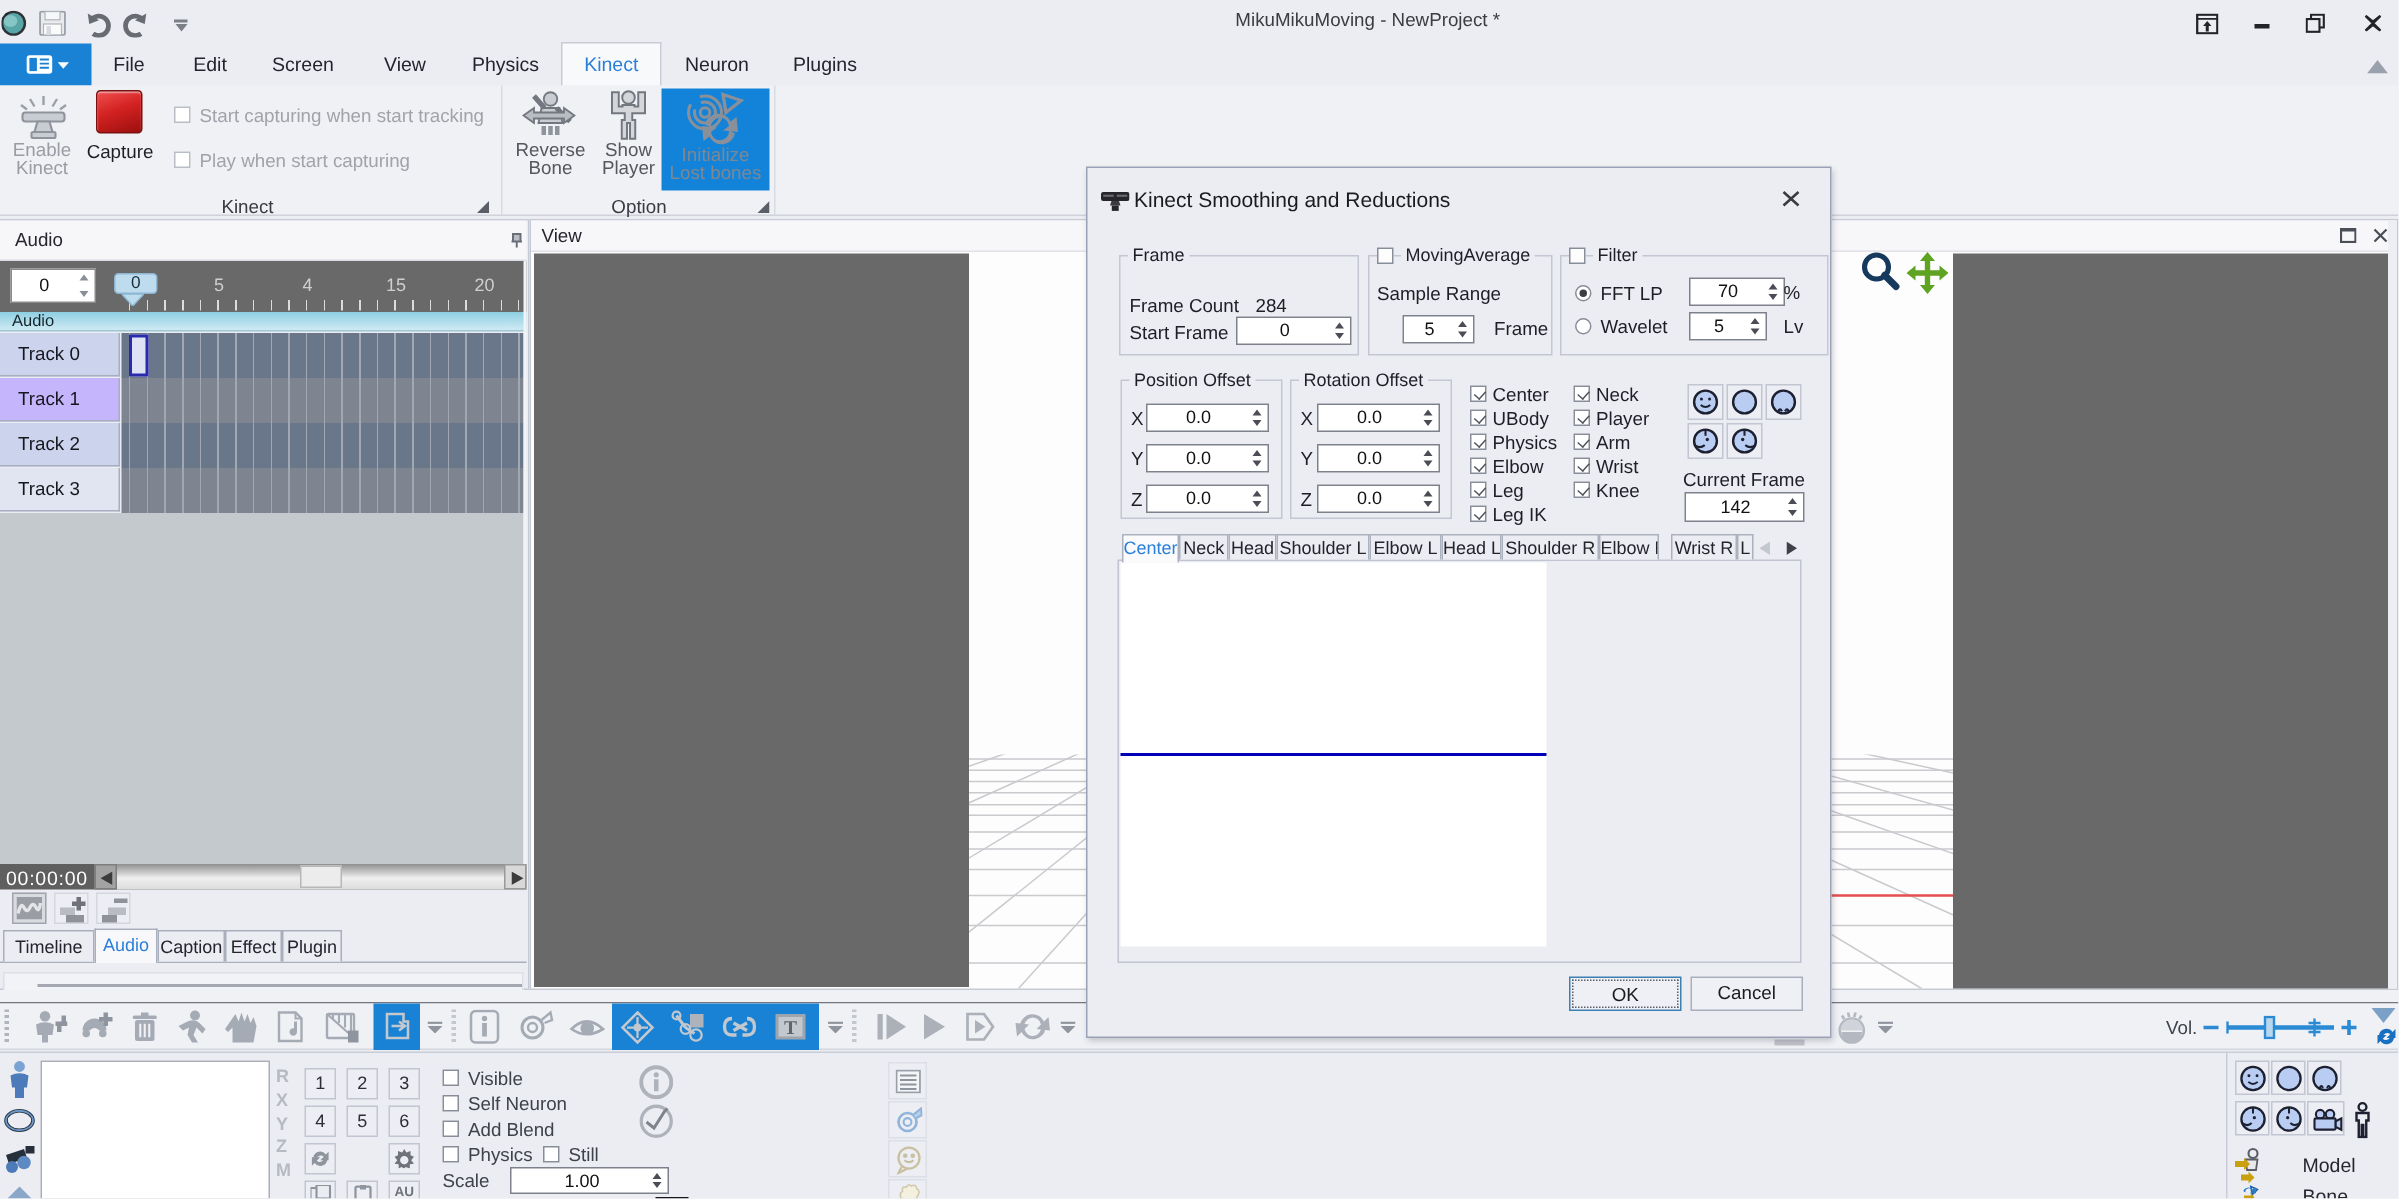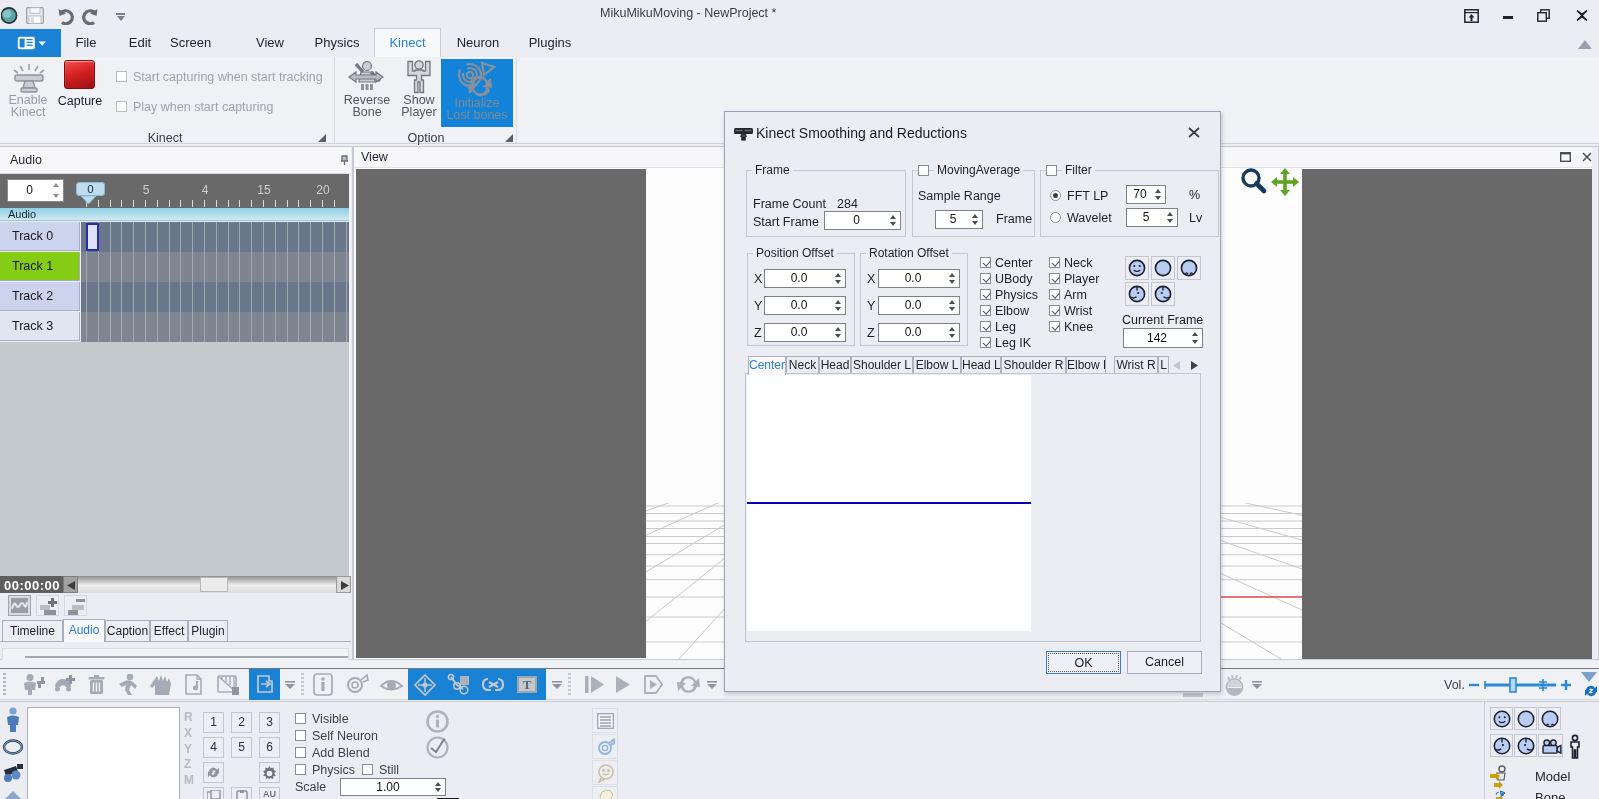--- a/index.html
+++ b/index.html
@@ -50,21 +50,21 @@
   </svg>
 
   <svg class="a" style="left:82px;top:7px" width="20" height="18" viewBox="0 0 20 18">
     <path d="M15.5 2 L14.5 9 L8 6.5 Z" fill="#686c72"></path>
     <path d="M13.5 6.5 A6.5 6.5 0 1 0 12 15.5" fill="none" stroke="#686c72" stroke-width="3.2"></path>
   </svg>
 
   <div class="a" style="left:116px;top:13px;width:9px;height:1.5px;background:#7b7f86"></div>
   <div class="a" style="left:117px;top:16px;width:0;height:0;border-left:4px solid transparent;border-right:4px solid transparent;border-top:5px solid #7b7f86"></div>
 
-  <div class="a" style="left:600px;top:6px;width:400px;text-align:left;font-size:12.5px;color:#3c3c42">MikuMikuMoving - NewProject *</div>
+  <div class="a" style="left:600px;top:6px;width:400px;text-align:right;font-size:12.5px;color:#3c3c42">MikuMikuMoving - NewProject *</div>
 
   <svg class="a" style="left:1464px;top:9px" width="15" height="14" viewBox="0 0 15 14">
     <rect x="0.8" y="0.8" width="13.4" height="12.4" fill="none" stroke="#212329" stroke-width="1.5"></rect>
     <line x1="0.8" y1="3.6" x2="14.2" y2="3.6" stroke="#212329" stroke-width="1.2"></line>
     <path d="M7.5 5 L10.3 8.4 L8.5 8.4 L8.5 12 L6.5 12 L6.5 8.4 L4.7 8.4 Z" fill="#212329"></path>
   </svg>
   <div class="a" style="left:1503px;top:16px;width:10px;height:2.6px;background:#212329"></div>
   <svg class="a" style="left:1537px;top:9px" width="13" height="13" viewBox="0 0 13 13">
     <rect x="3.7" y="0.8" width="8.5" height="8.5" fill="none" stroke="#212329" stroke-width="1.4"></rect>
     <rect x="0.8" y="3.7" width="8.5" height="8.5" fill="#ecedf2" stroke="#212329" stroke-width="1.4"></rect>
@@ -79,21 +79,21 @@
   <svg class="a" style="left:17px;top:8px" width="30" height="14" viewBox="0 0 30 14">
     <rect x="0.8" y="0.8" width="17" height="12.4" rx="2" fill="#fff"></rect>
     <rect x="2.6" y="2.6" width="5" height="8.8" fill="#1982d4"></rect>
     <line x1="9.5" y1="3.6" x2="15.6" y2="3.6" stroke="#1982d4" stroke-width="1.3"></line>
     <line x1="9.5" y1="6.4" x2="15.6" y2="6.4" stroke="#1982d4" stroke-width="1.3"></line>
     <line x1="9.5" y1="9.2" x2="15.6" y2="9.2" stroke="#1982d4" stroke-width="1.3"></line>
     <path d="M21.5 5.5 L29 5.5 L25.2 9.8 Z" fill="#fff"></path>
   </svg>
   <div class="a tabtxt" style="left:61px;top:7px;width:50px;text-align:center;font-size:13px">File</div>
   <div class="a tabtxt" style="left:115px;top:7px;width:50px;text-align:center;font-size:13px">Edit</div>
-  <div class="a tabtxt" style="left:170px;top:7px;width:64px;text-align:left;font-size:13px">Screen</div>
+  <div class="a tabtxt" style="left:170px;top:7px;width:64px;text-align:center;font-size:13px">Screen</div>
   <div class="a tabtxt" style="left:240px;top:7px;width:60px;text-align:center;font-size:13px">View</div>
   <div class="a tabtxt" style="left:303px;top:7px;width:68px;text-align:center;font-size:13px">Physics</div>
   <div class="a" style="left:374px;top:0;width:67px;height:29px;background:#f8f9fb;border:1px solid #c9ccd6;border-bottom:none"></div>
   <div class="a" style="left:374px;top:7px;width:67px;text-align:center;font-size:13px;color:#2a7fd8">Kinect</div>
   <div class="a tabtxt" style="left:444px;top:7px;width:68px;text-align:center;font-size:13px">Neuron</div>
   <div class="a tabtxt" style="left:515px;top:7px;width:70px;text-align:center;font-size:13px">Plugins</div>
 </div>
 
 <div class="a" style="left:0;top:57px;width:1599px;height:87px;background:#f0f1f5;border-bottom:1px solid #ced2da">
 
@@ -204,37 +204,37 @@
     <svg class="a" style="left:81px;top:22px" width="15" height="8">
           <path d="M0 0 L15 0 L7.5 8 Z" fill="#bedcee" stroke="#8cb6d2" stroke-width="1"></path>
         </svg>
   </div>
 
   <div class="a" style="left:0;top:61px;width:351px;height:13px;background:linear-gradient(#8ecfe2,#cfeaf3);border-bottom:1px solid #9fc6d4">
     <div class="a" style="left:8px;top:0px;font-size:11px;color:#14242c">Audio</div>
   </div>
 
   <div class="a" style="left:0;top:75px;width:80px;height:29px;background:#cbd4ec;border-bottom:1px solid #a8aec0;border-right:1px solid #a8aec0;font-size:12.5px;line-height:28px;color:#16161e"><span style="margin-left:12px">Track 0</span></div>
-  <div class="a" style="left:0;top:105px;width:80px;height:29px;background:#84cc16;border-bottom:1px solid #a8aec0;border-right:1px solid #a8aec0;font-size:12.5px;line-height:28px;color:#16161e"><span style="margin-left:12px">Track 1</span></div>
+  <div class="a" style="left:0;top:105px;width:80px;height:29px;background:#c4b5fd;border-bottom:1px solid #a8aec0;border-right:1px solid #a8aec0;font-size:12.5px;line-height:28px;color:#16161e"><span style="margin-left:12px">Track 1</span></div>
   <div class="a" style="left:0;top:135px;width:80px;height:29px;background:#cbd4ec;border-bottom:1px solid #a8aec0;border-right:1px solid #a8aec0;font-size:12.5px;line-height:28px;color:#16161e"><span style="margin-left:12px">Track 2</span></div>
   <div class="a" style="left:0;top:165px;width:80px;height:29px;background:#e0e5f1;border-bottom:1px solid #a8aec0;border-right:1px solid #a8aec0;font-size:12.5px;line-height:28px;color:#16161e"><span style="margin-left:12px">Track 3</span></div>
   <div class="a" style="left:81px;top:75px;width:268px;height:30px;background:#6a7689"></div>
   <div class="a" style="left:81px;top:105px;width:268px;height:30px;background:#7e8490"></div>
   <div class="a" style="left:81px;top:135px;width:268px;height:30px;background:#6a7689"></div>
   <div class="a" style="left:81px;top:165px;width:268px;height:30px;background:#7e8490"></div>
   <div class="a" style="left:86px;top:75px;width:263px;height:120px;background:repeating-linear-gradient(to right,#a2a8b2 0 1px,transparent 1px 11.8px)"></div>
 
   <div class="a" style="left:86px;top:76px;width:13px;height:28px;background:#dde2f5;border:2px solid #2a2aad"></div>
 
   <div class="a" style="left:0;top:195px;width:349px;height:234px;background:#c3c9cd"></div>
 
   <div class="a" style="left:349px;top:27px;width:2px;height:402px;background:#f2f3f6"></div>
 
   <div class="a" style="left:0;top:429px;width:351px;height:17px;background:#5f5f5f">
-    <div class="a" style="left:4px;top:2px;font-size:13px;font-weight:bold;color:#fff;letter-spacing:0.5px">00:00:00</div>
+    <div class="a" style="left:4px;top:2px;font-size:13px;font-weight:normal;color:#fff;letter-spacing:0.5px">00:00:00</div>
     <div class="a" style="left:63px;top:0;width:15px;height:17px;background:#a3a3a3;border:1px solid #7e7e7e">
       <svg class="a" style="left:3px;top:4px" width="8" height="9">
             <path d="M8 0 L8 9 L0 4.5 Z" fill="#3c3c3c"></path>
           </svg>
     </div>
     <div class="a" style="left:78px;top:0;width:258px;height:17px;background:linear-gradient(#8f8f8f,#efefef 55%,#dcdcdc)"></div>
     <div class="a" style="left:200px;top:1px;width:28px;height:15px;background:#ececec;border:1px solid #b8b8b8"></div>
     <div class="a" style="left:336px;top:0;width:15px;height:17px;background:#d8d8d8;border:1px solid #999">
       <svg class="a" style="left:4px;top:4px" width="8" height="9">
             <path d="M0 0 L0 9 L8 4.5 Z" fill="#3c3c3c"></path>
@@ -763,21 +763,21 @@
         <i class="sup u"></i>
         <i class="sup d"></i>
       </div>
   <div class="a" style="left:271px;top:100px">Frame</div>
 
   <div class="gb" style="left:315px;top:58px;width:179px;height:67px"></div>
   <div class="ck" style="left:321px;top:53px;background:#fdfdfd"></div>
   <div class="gbl" style="left:337px;top:52px">Filter</div>
   <div class="rad sel" style="left:325px;top:78px"></div>
   <div class="a" style="left:342px;top:77px">FFT LP</div>
-  <div class="inp" style="left:401px;top:73px;width:40px;height:19px">
+  <div class="inp" style="left:401px;top:73px;width:64px;height:19px">
         <span style="line-height:17px;margin-right:12px">70</span>
         <i class="sup u"></i>
         <i class="sup d"></i>
       </div>
   <div class="a" style="left:464px;top:76px">%</div>
   <div class="rad" style="left:325px;top:100px"></div>
   <div class="a" style="left:342px;top:99px">Wavelet</div>
   <div class="inp" style="left:401px;top:96px;width:52px;height:19px">
         <span style="line-height:17px;margin-right:12px">5</span>
         <i class="sup u"></i>

